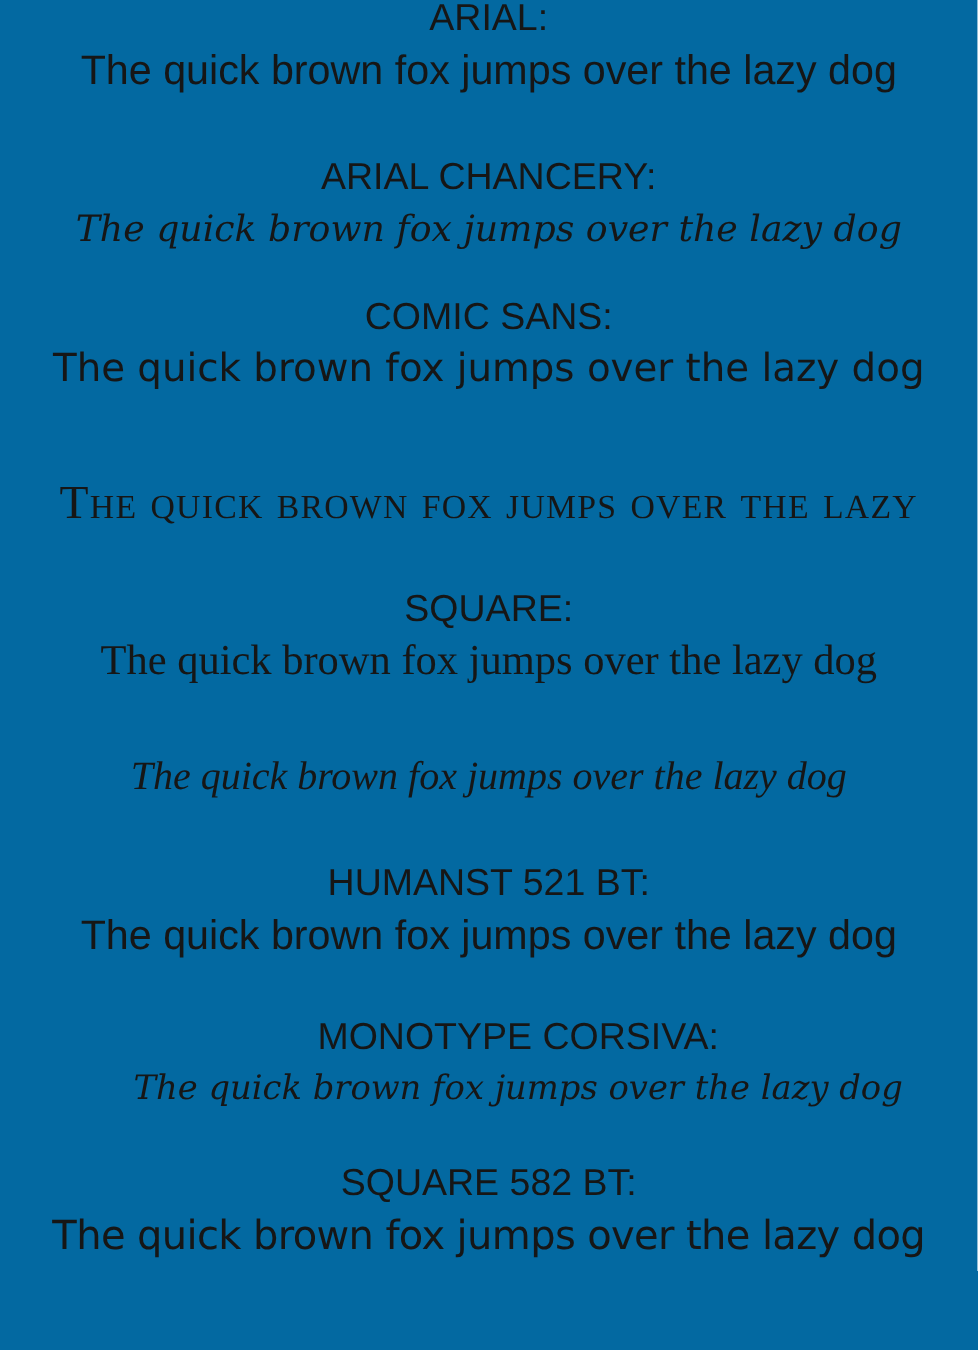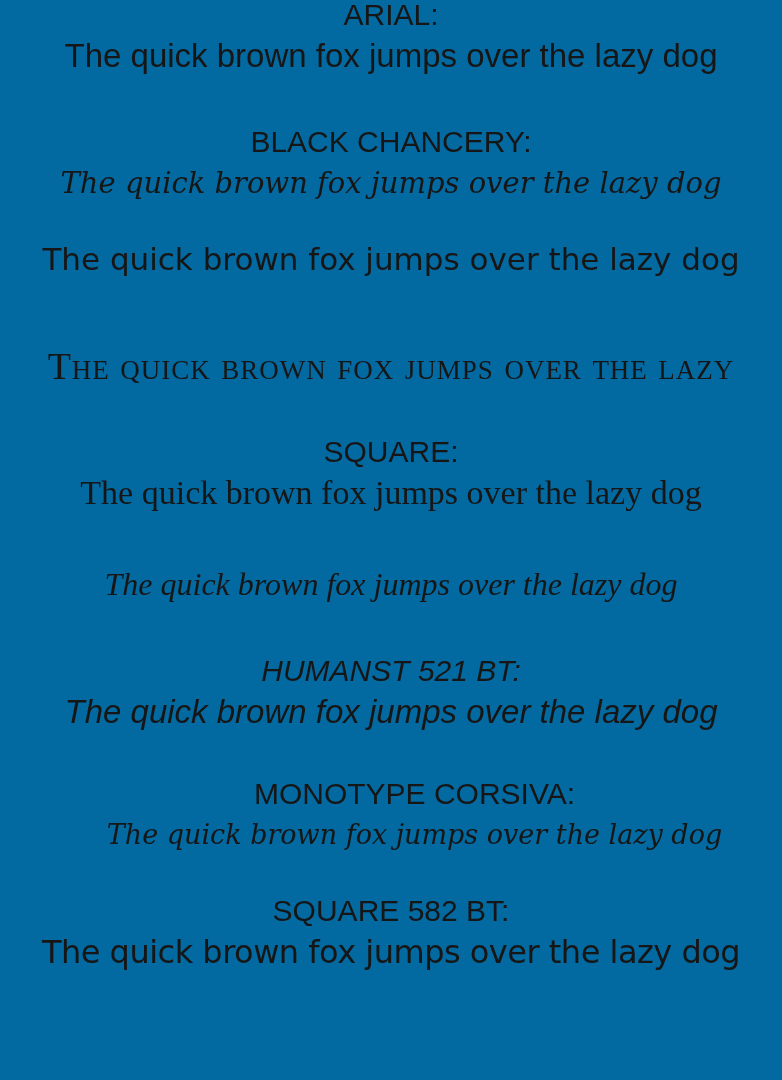--- a/index.html
+++ b/index.html
@@ -45,39 +45,40 @@
   .s-georgia     { font-family: "Liberation Serif", serif; font-size: 34px; }
   .s-goudy       { font-family: "Liberation Serif", serif; font-style: italic; font-size: 32px; }
   .s-humanst     { font-family: "Liberation Sans", sans-serif; font-size: 33px; }
   .s-corsiva     { font-family: "DejaVu Serif", serif; font-style: italic; font-size: 27px; }
   .s-square      { font-family: "DejaVu Sans", sans-serif; font-size: 32px; letter-spacing: -0.5px; }
   
   .m45 { margin-bottom: 45px; }
   .m30 { margin-bottom: 30px; }
   .m61 { margin-bottom: 61px; }
   .m46 { margin-bottom: 46px; }
-  .m41 { margin-bottom: 41px; font-style: italic; }
+  .m41 { margin-bottom: 41px; }
   .m35 { margin-bottom: 35px; padding-left: 47px; }
 </style>
 </head>
 <body>
 
 <div class="page">
 
   <section class="spec first m45">
     <h2 class="fname">ARIAL:</h2>
     <div class="sample s-arial">The quick brown fox jumps over the lazy dog</div>
   </section>
 
   <section class="spec m30">
-    <h2 class="fname">BLACK CHANCERY:</h2>
+    <h2 class="fname">ARIAL CHANCERY:</h2>
     <div class="sample s-chancery">The quick brown fox jumps over the lazy dog</div>
   </section>
 
   <section class="spec m61">
+    <h2 class="fname">COMIC SANS:</h2>
     <div class="sample s-comic">The quick brown fox jumps over the lazy dog</div>
   </section>
 
   <section class="spec m45">
     <div class="sample s-engravers">The quick brown fox jumps over the lazy</div>
   </section>
 
   <section class="spec m45">
     <h2 class="fname">SQUARE:</h2>
     <div class="sample s-georgia">The quick brown fox jumps over the lazy dog</div>

